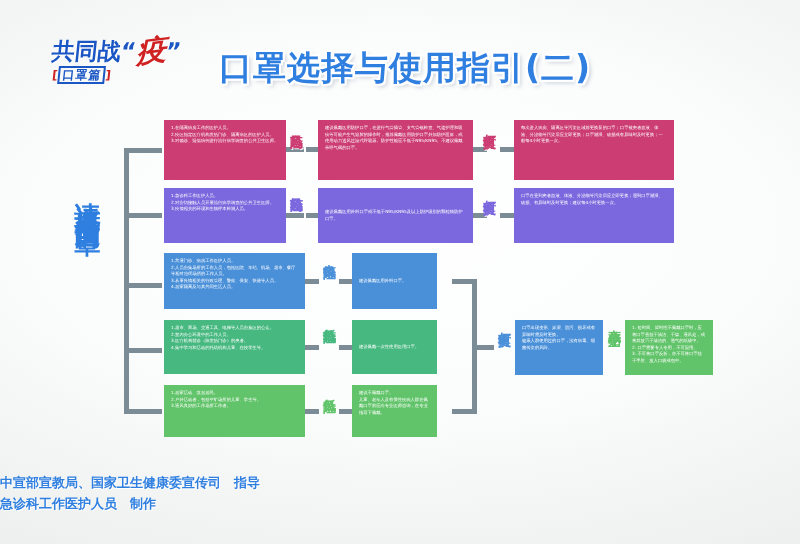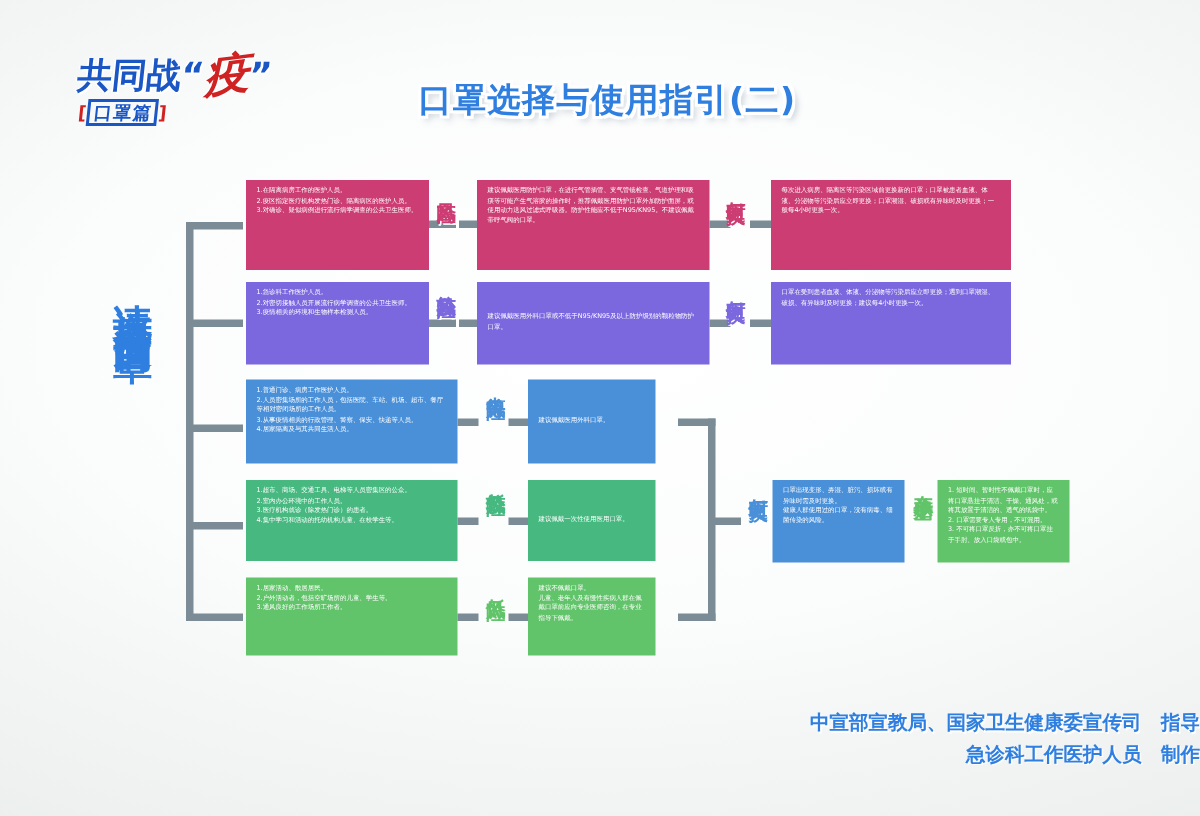--- a/index.html
+++ b/index.html
@@ -23,21 +23,21 @@
   .logo-main .yi{color:#cf2222;font-size:30px;font-style:italic;display:inline-block;transform:rotate(-7deg) translateY(2px);}
   .logo-sub{
     margin-top:3px;font-size:12px;font-weight:bold;color:#cf2222;
     letter-spacing:1px;white-space:nowrap;transform:skewX(-6deg);
   }
   .logo-sub .brk{color:#cf2222;}
   .logo-sub .inner{border:2px solid #1a56c4;padding:0 2px;color:#1a56c4;}
 
   .title{
     position:absolute;left:205px;top:46px;width:400px;height:44px;
-    font-size:22px;font-weight:bold;color:#2f7fe0;letter-spacing:1px;
+    font-size:33px;font-weight:bold;color:#2f7fe0;letter-spacing:1px;
     white-space:nowrap;line-height:44px;text-align:center;
     text-shadow:
       2px 0 0 #ffffff,-2px 0 0 #ffffff,0 2px 0 #ffffff,0 -2px 0 #ffffff,
       2px 2px 0 #ffffff,-2px -2px 0 #ffffff,2px -2px 0 #ffffff,-2px 2px 0 #ffffff,
       3px 3px 4px rgba(120,140,160,.45);
   }
 
   
   .vhead{
     position:absolute;left:57px;top:182px;width:44px;
@@ -64,21 +64,21 @@
   .vlabel{
     position:absolute;
     writing-mode:vertical-rl;text-orientation:upright;
     font-size:13px;font-weight:bold;letter-spacing:1px;line-height:1.08;
     text-shadow:1px 1px 0 rgba(255,255,255,.85);
     white-space:nowrap;
   }
 
   
   .footer{
-    position:absolute;left:0;right:0;top:472px;text-align:right;
+    position:absolute;left:0;right:0;top:472px;text-align:left;
     font-size:13px;font-weight:bold;color:#2f7fe0;line-height:1.65;
     text-shadow:1px 1px 0 #ffffff;
   }
 </style>
 </head>
 <body>
 
 <div class="stage">
 
   <div class="logo">

